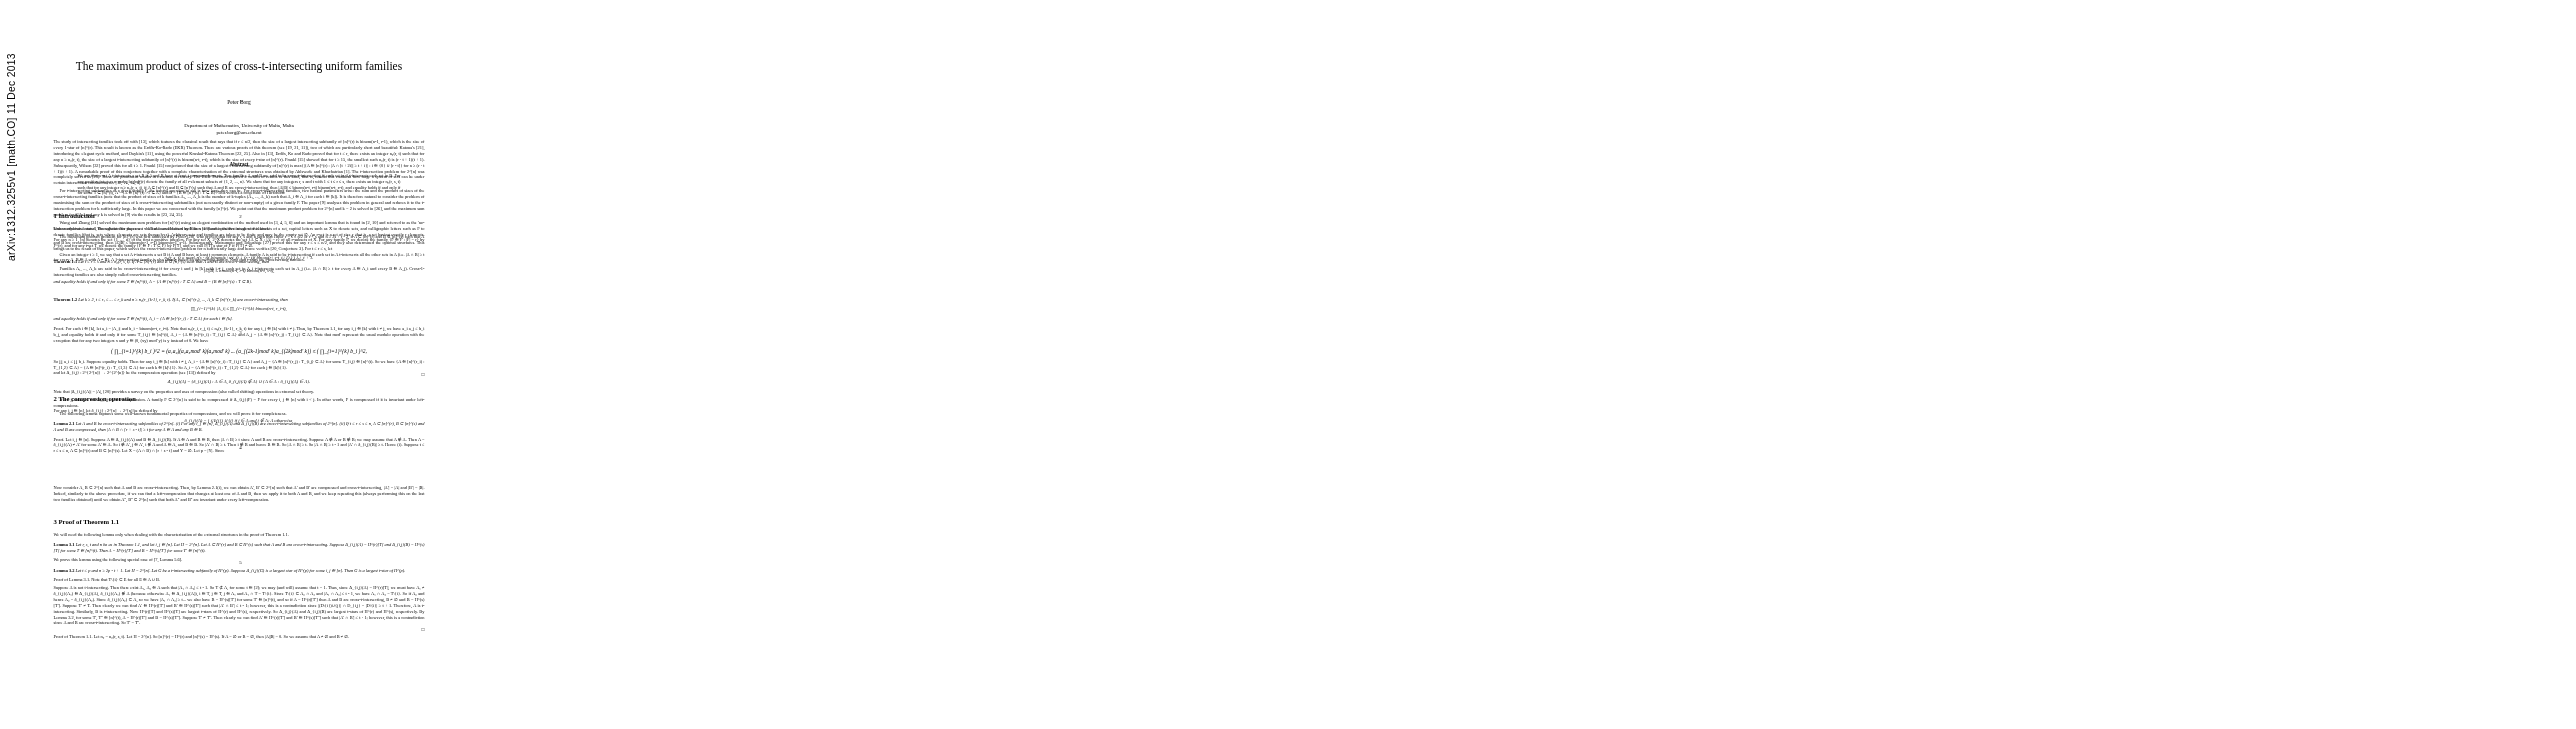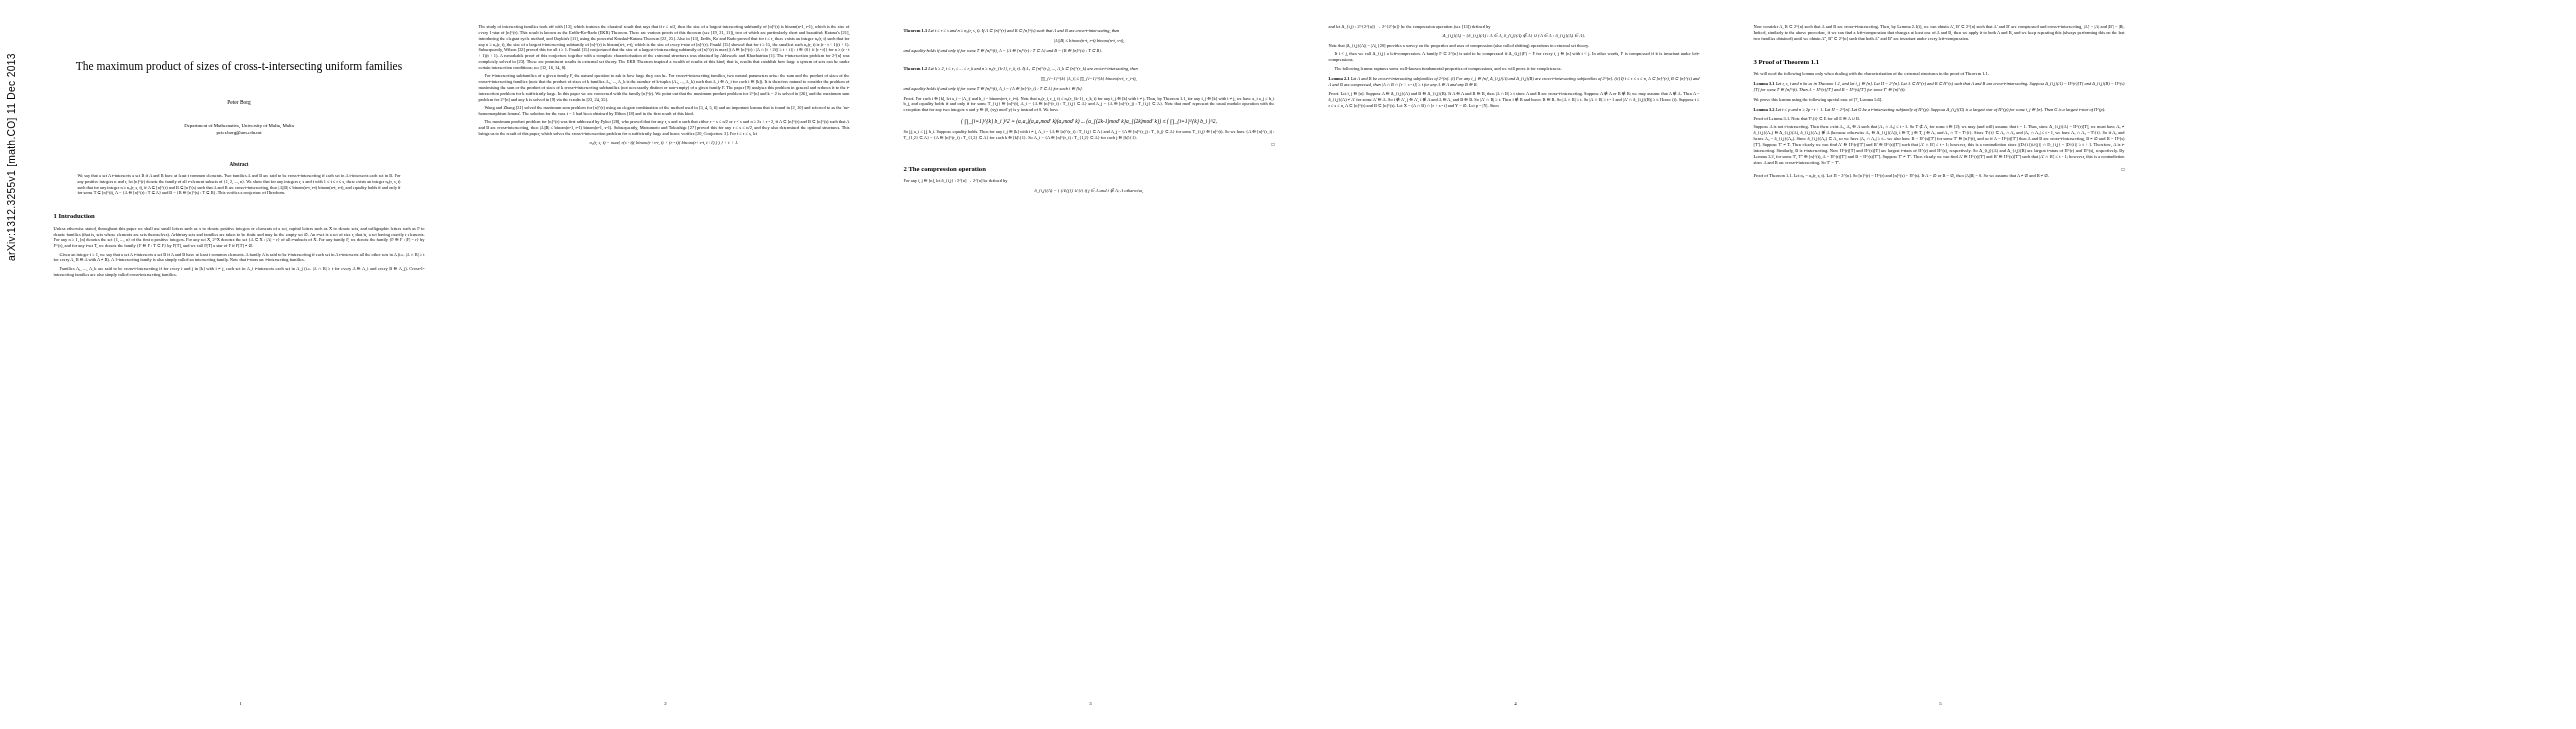--- a/index.html
+++ b/index.html
@@ -27,21 +27,21 @@
     white-space: nowrap;
     color: #000;
   }
   .pages {
     position: absolute;
     left: 28px;
     top: 0;
     width: 2548px;
     height: 576px;
     display: flex;
-    flex-direction: row;
+    flex-direction: column;
   }
   .page {
     width: 425px;
     height: 717px;
     position: relative;
     padding: 0 0 0 0;
     box-sizing: border-box;
   }
   .page-inner {
     position: absolute;

